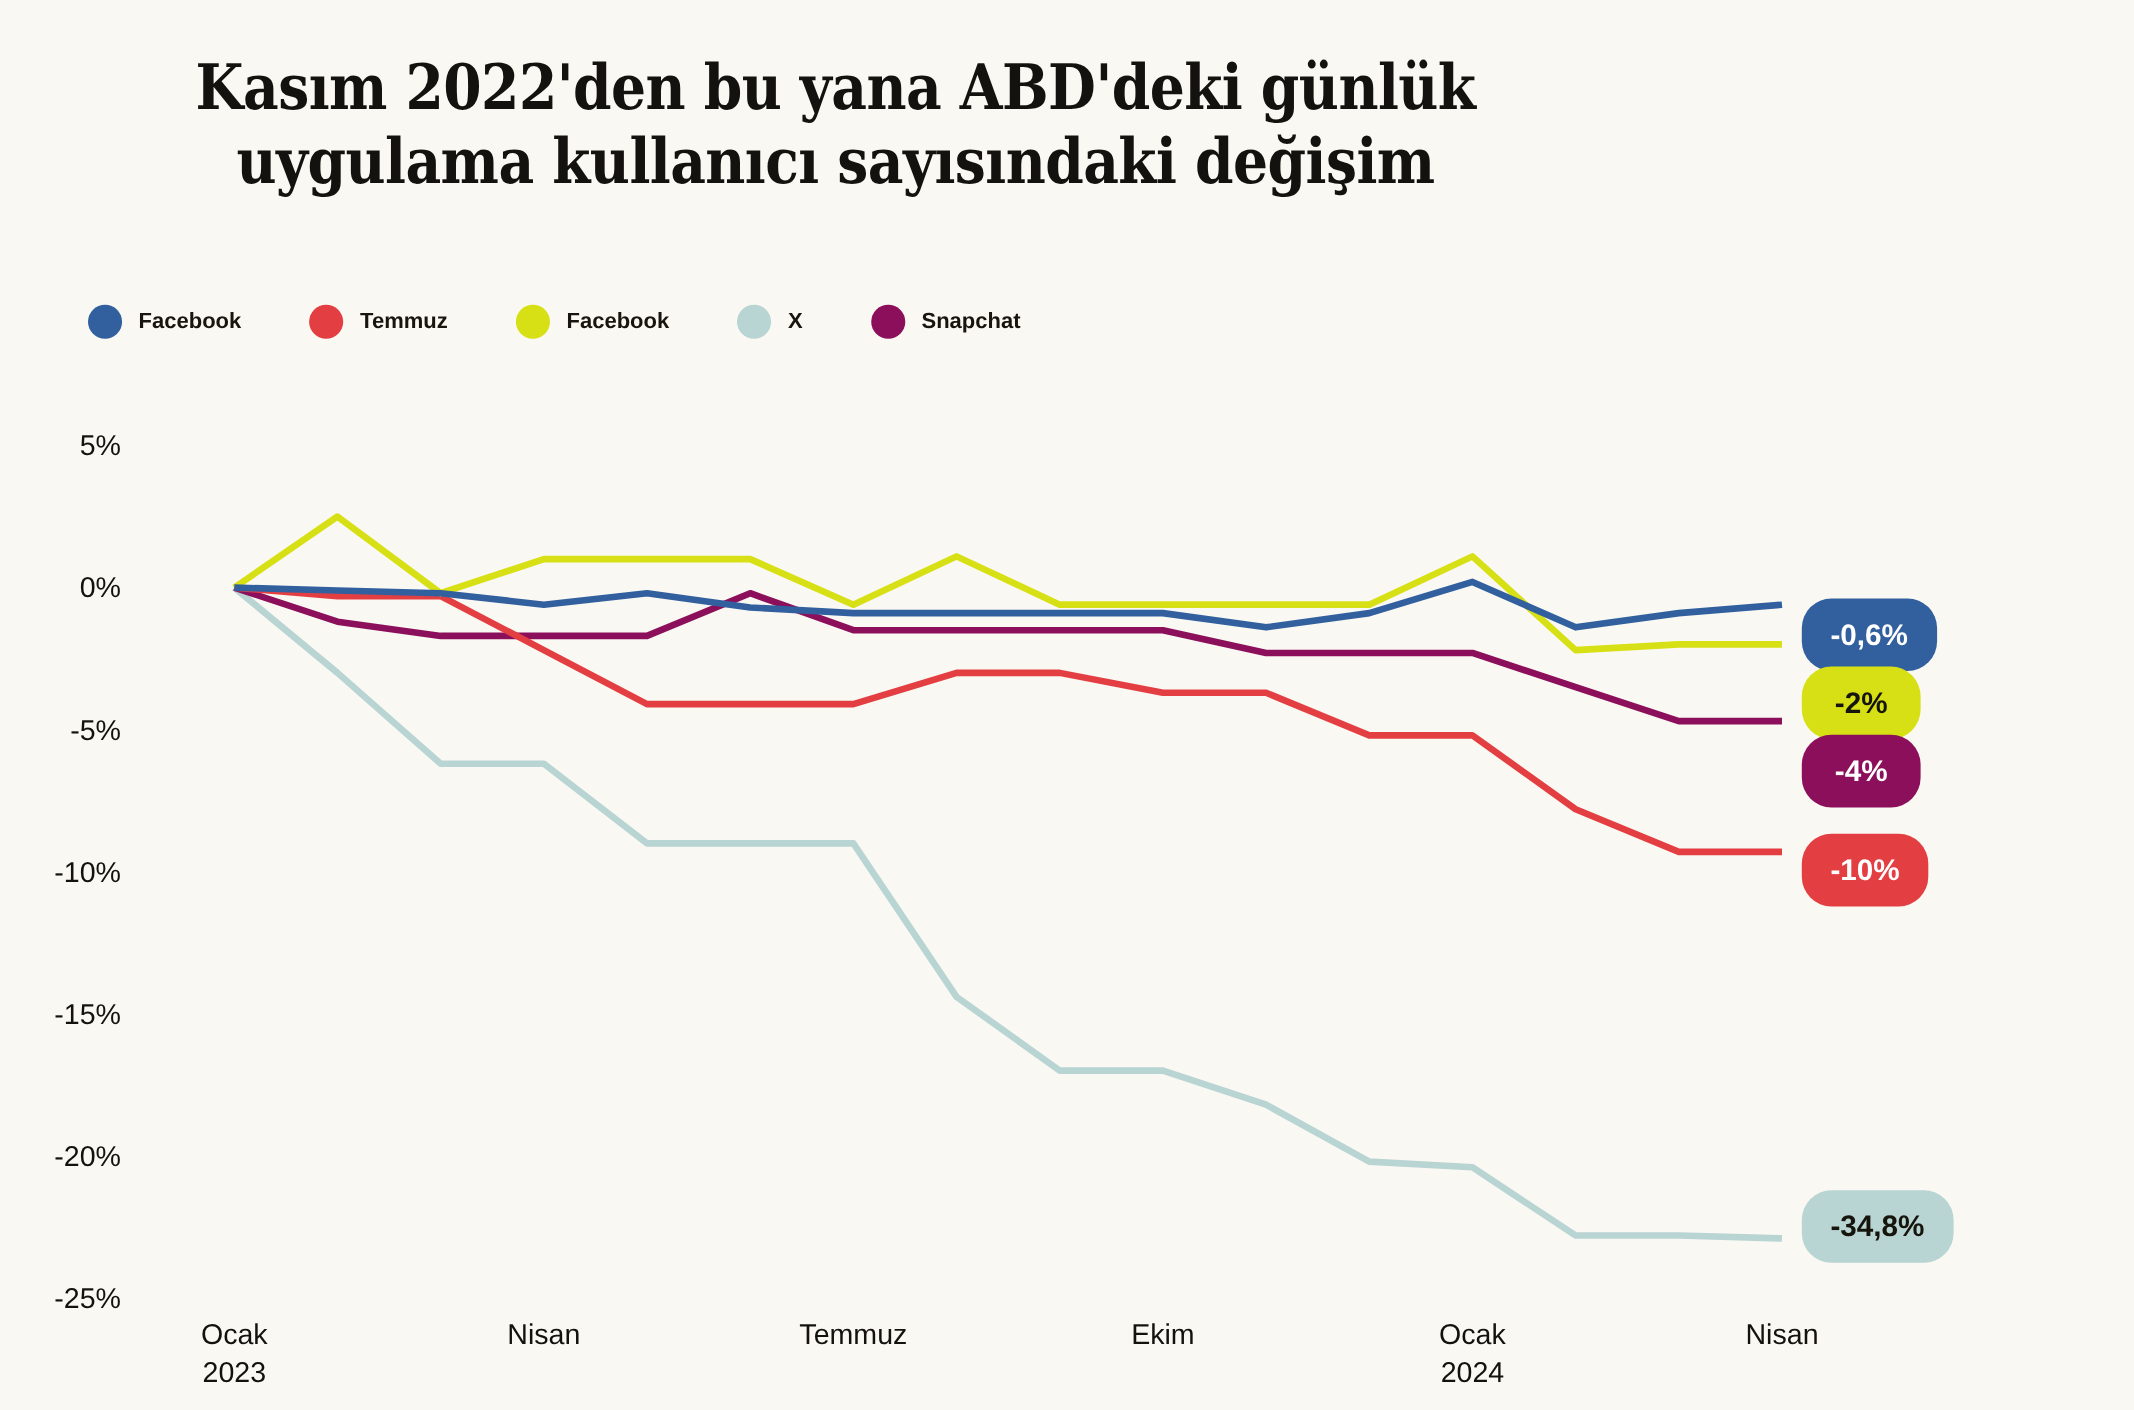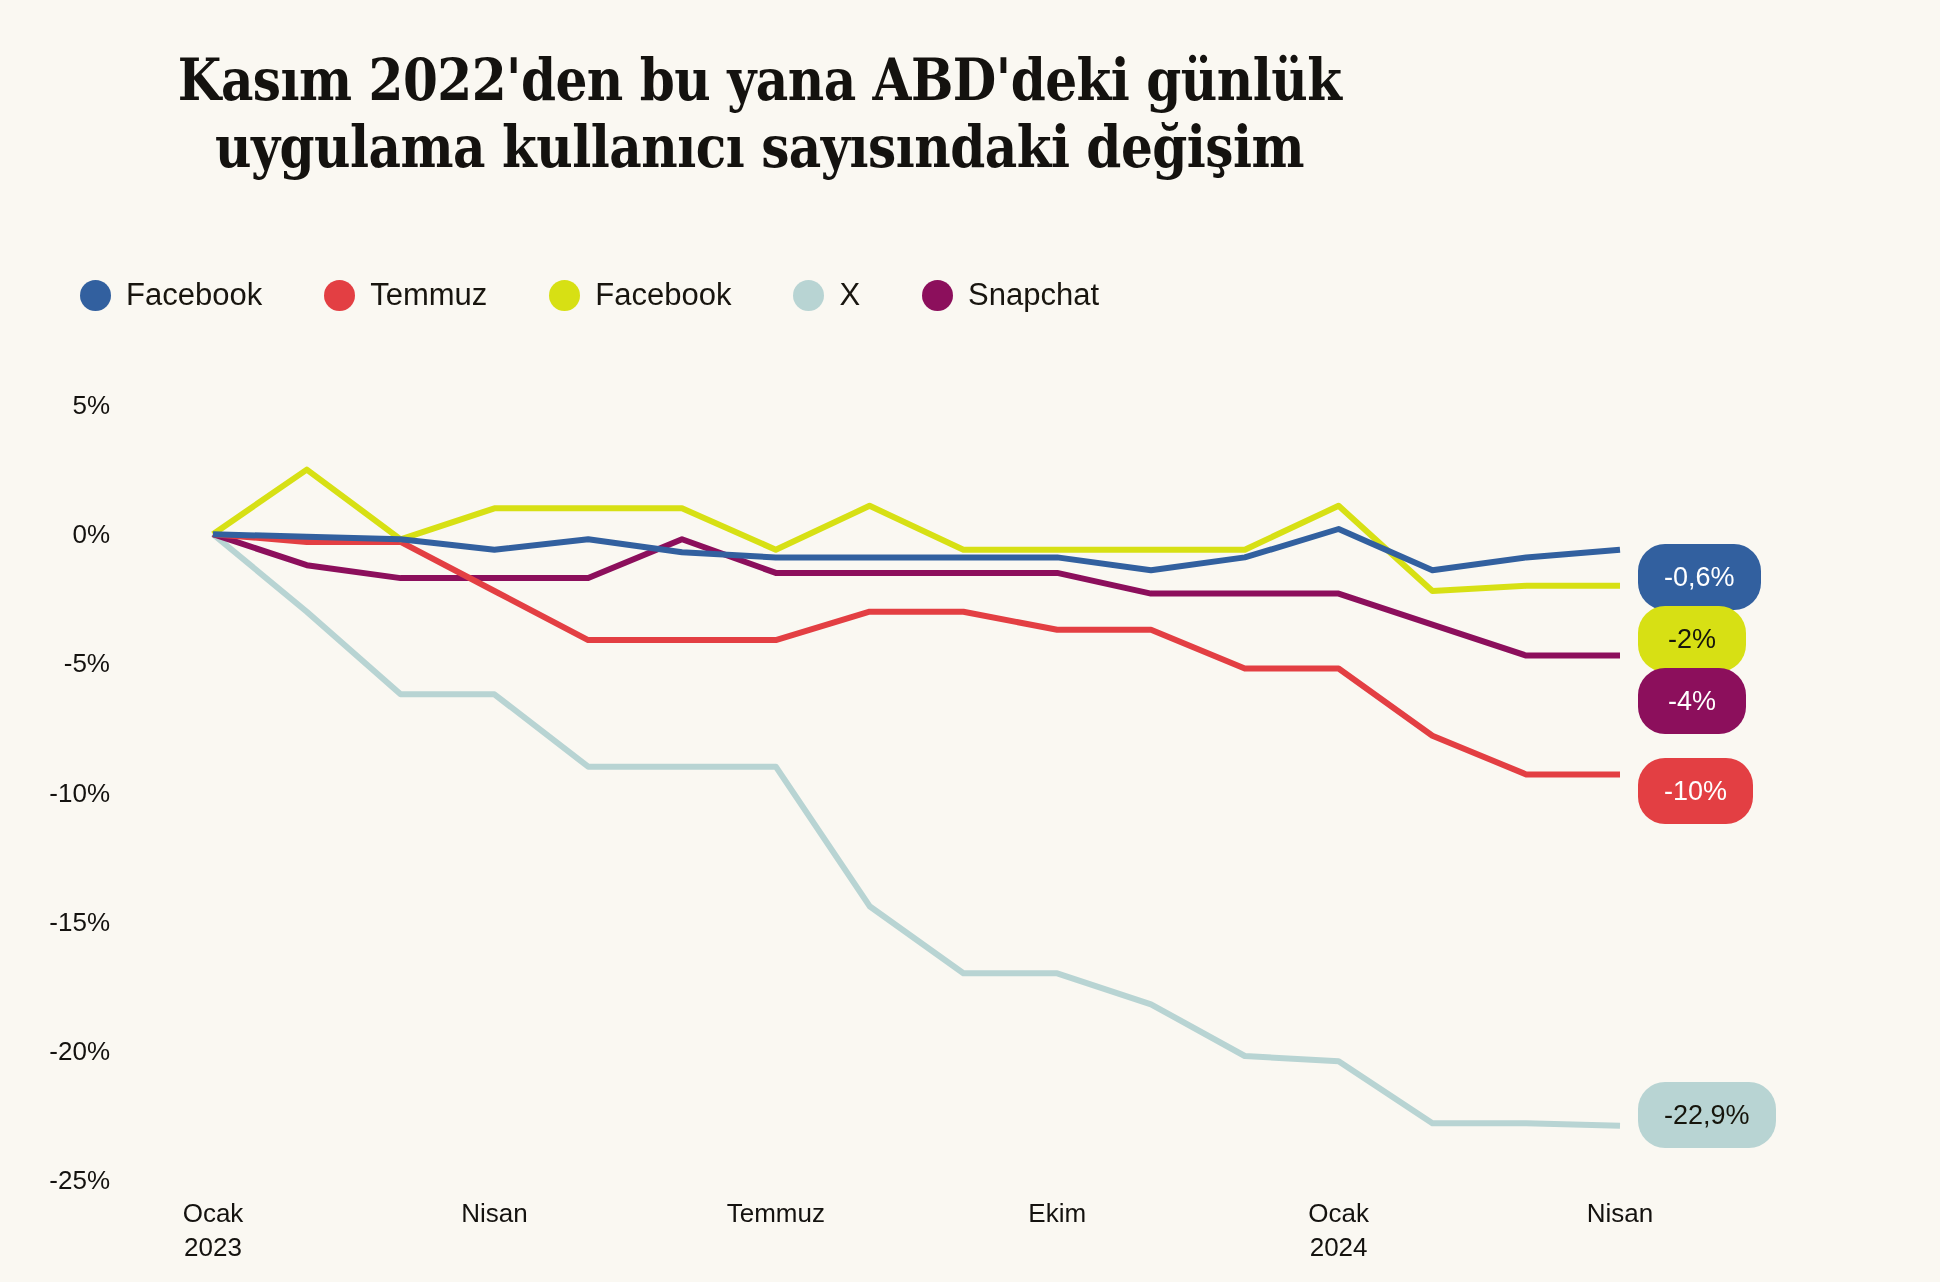--- a/index.html
+++ b/index.html
@@ -58,22 +58,22 @@
     margin-right: 62px;
   }
   .legend-swatch {
     width: 31px;
     height: 31px;
     border-radius: 50%;
     margin-right: 15px;
     flex: 0 0 auto;
   }
   .legend-label {
-    font-size: 31px;
-    font-weight: 400;
+    font-size: 20px;
+    font-weight: 700;
     color: #18150f;
     white-space: nowrap;
   }
 
   
   #plot-wrap {
     position: absolute;
     left: 0;
     top: 0;
     width: 1940px;
@@ -105,21 +105,21 @@
   
   .badge {
     position: absolute;
     height: 66px;
     border-radius: 27px;
     display: flex;
     align-items: center;
     justify-content: center;
     padding: 0 26px;
     font-size: 27px;
-    font-weight: 400;
+    font-weight: 700;
     white-space: nowrap;
     box-sizing: border-box;
     min-width: 108px;
   }
 </style>
 </head>
 <body style="background: rgb(250, 248, 242);">
 
 <div id="root" style="background: rgb(250, 248, 242);">
 
@@ -174,16 +174,16 @@
         <path d="M213.0 534.2 L306.8 469.6 L400.6 539.3 L494.4 508.3 L588.2 508.3 L682.0 508.3 L775.8 549.7 L869.6 505.8 L963.4 549.7 L1057.2 549.7 L1151.0 549.7 L1244.8 549.7 L1338.6 505.8 L1432.4 591.0 L1526.2 585.8 L1620.0 585.8" stroke="#d7e014" class="series-line"></path>
         <path d="M213.0 534.2 L306.8 536.8 L400.6 539.3 L494.4 549.7 L588.2 539.3 L682.0 552.3 L775.8 557.4 L869.6 557.4 L963.4 557.4 L1057.2 557.4 L1151.0 570.3 L1244.8 557.4 L1338.6 529.0 L1432.4 570.3 L1526.2 557.4 L1620.0 549.7" stroke="#32609f" class="series-line"></path>
       </svg>
   </div>
 
   <div id="badges">
       <div class="badge" style="left: 1638px; top: 544px; background: rgb(50, 96, 159); color: rgb(255, 255, 255);">-0,6%</div>
       <div class="badge" style="left: 1638px; top: 606px; background: rgb(215, 224, 20); color: rgb(22, 21, 12);">-2%</div>
       <div class="badge" style="left: 1638px; top: 668px; background: rgb(140, 15, 92); color: rgb(255, 255, 255);">-4%</div>
       <div class="badge" style="left: 1638px; top: 758px; background: rgb(227, 63, 67); color: rgb(255, 255, 255);">-10%</div>
-      <div class="badge" style="left: 1638px; top: 1082px; background: rgb(184, 212, 211); color: rgb(22, 21, 12);">-22,9%</div>
+      <div class="badge" style="left: 1638px; top: 1082px; background: rgb(184, 212, 211); color: rgb(22, 21, 12);">-34,8%</div>
     </div>
 
 </div>
 
 </body></html>

